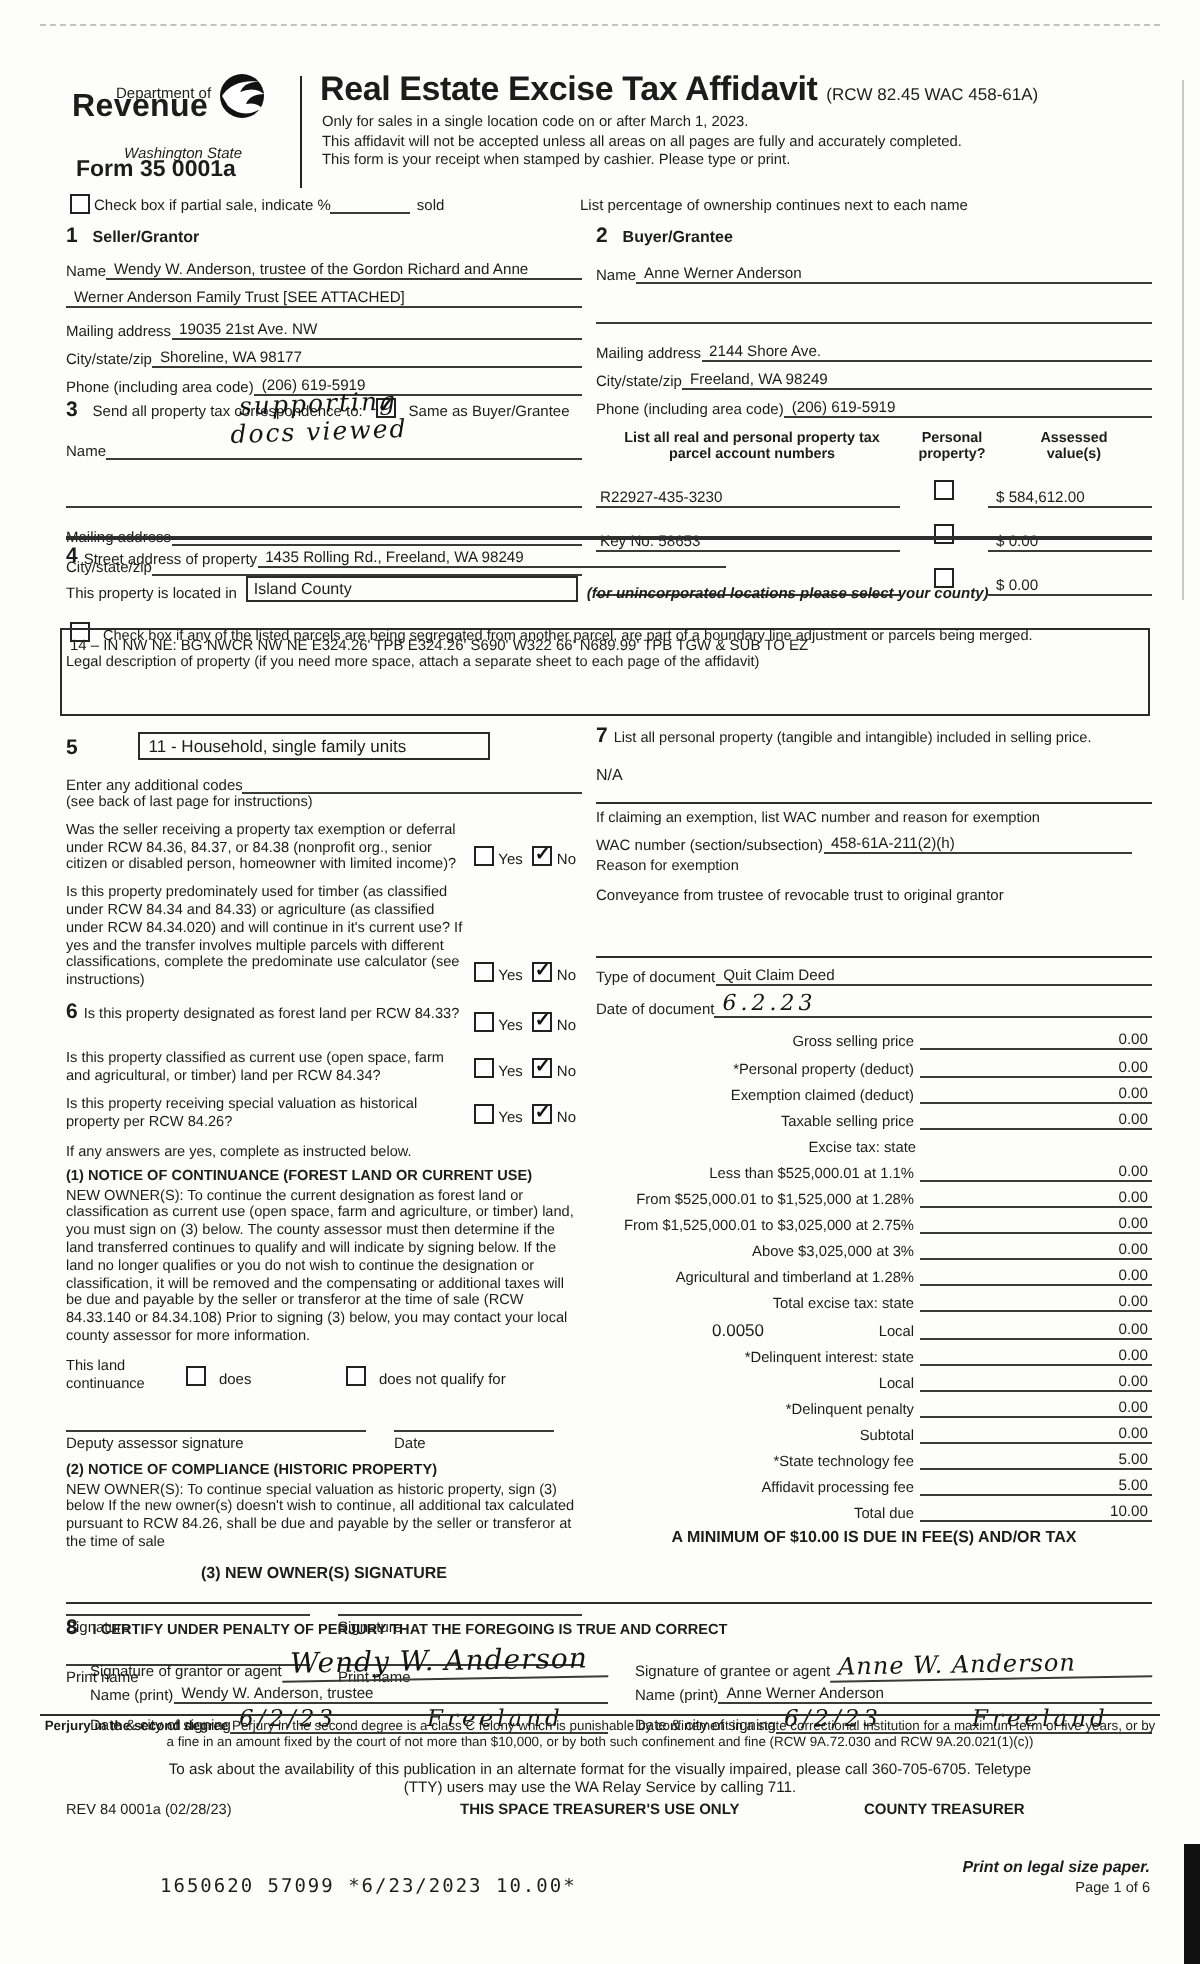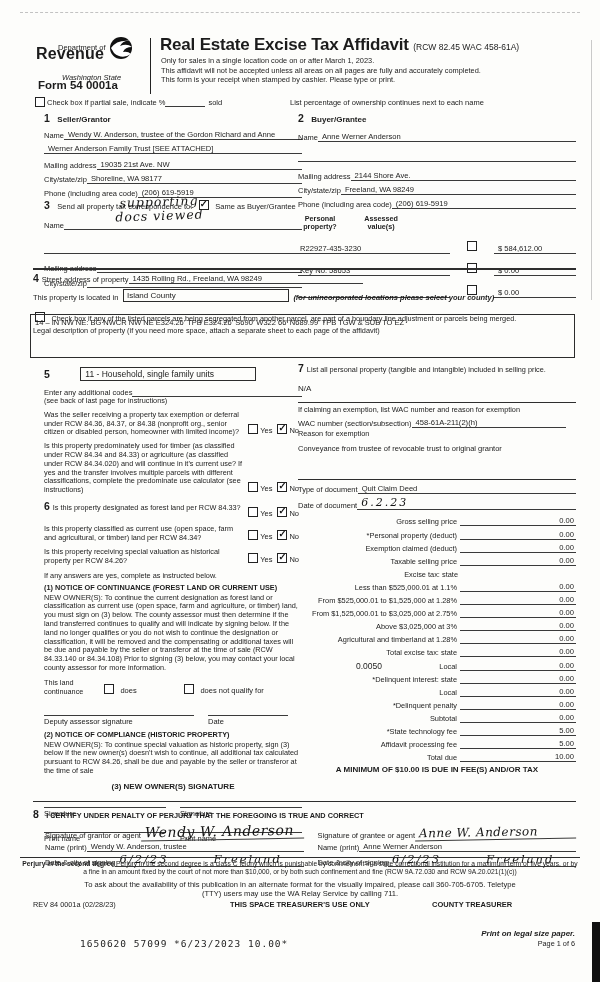--- a/index.html
+++ b/index.html
@@ -34,21 +34,21 @@
   .lbl{font-size:7.5px;white-space:nowrap;}
   .ul-field{flex:1;border-bottom:1px solid #3a3a3a;padding:0 0 0 4px;font-size:7.6px;white-space:nowrap;min-height:9px;}
   .ul-full{border-bottom:1px solid #3a3a3a;font-size:7.6px;padding-left:4px;min-height:9px;}
   
   .cb{display:inline-block;width:8px;height:8px;border:1px solid #222;vertical-align:-1px;
       position:relative;background:#fff;margin:0 2px;}
   .cb .mark{position:absolute;left:0px;top:-3px;font-size:9.5px;font-weight:bold;color:#111;}
   .cbl{font-size:7.5px;margin-right:3px;}
   .ynpair{white-space:nowrap;}
   
-  .colL{left:44px;width:258px;}
+  .colL{left:33px;width:258px;}
   .colR{left:298px;width:278px;}
   
   .ptable-head{display:flex;font-size:7.2px;font-weight:bold;text-align:center;line-height:8.4px;}
   .prow{display:flex;align-items:flex-end;margin-top:4px;}
   .pcell1{flex:1;border-bottom:1px solid #3a3a3a;font-size:7.6px;padding-left:2px;min-height:9px;}
   .pcell2{flex:0 0 44px;text-align:center;}
   .pcell3{flex:0 0 78px;border-bottom:1px solid #3a3a3a;font-size:7.6px;padding-left:4px;min-height:9px;}
   
   .legalbox{border:1px solid #2c2c2c;}
   
@@ -100,21 +100,21 @@
   </div>
   <div class="abs logo-swirl" style="left:108px;top:36px;">
     <svg width="26" height="24" viewBox="0 0 26 24">
       <circle cx="13" cy="12" r="11" fill="#111"></circle>
       <path d="M3 12 q6 -9 20 -7 q-8 -1 -11 5 q7 -3 12 1 q-7 0 -9 5 q5 -1 8 2 q-9 6 -17 -1 z" fill="#fff"></path>
     </svg>
   </div>
   <div class="abs" style="left:62px;top:66px;">
     <span class="wastate">Washington State</span>
   </div>
-  <div class="abs formno" style="left:38px;top:79px;">Form 54 0001a</div>
+  <div class="abs formno" style="left:38px;top:79px;">Form 35 0001a</div>
 
   <div class="abs vdiv" style="left:150px;top:38px;height:56px;"></div>
 
   <div class="abs" style="left:160px;top:35px;width:430px;">
     <span class="title">Real Estate Excise Tax Affidavit</span>
     <span class="title-suffix">(RCW 82.45 WAC 458-61A)</span>
   </div>
   <div class="abs hnote" style="left:161px;top:56px;width:430px;">
     <div>Only for sales in a single location code on or after March 1, 2023.</div>
     <div>This affidavit will not be accepted unless all areas on all pages are fully and accurately completed.</div>
@@ -201,20 +201,24 @@
     <div class="row" style="margin-top:4px;">
       <span class="lbl">City/state/zip</span>
       <span class="ul-field">Freeland, WA  98249</span>
     </div>
     <div class="row" style="margin-top:4px;">
       <span class="lbl">Phone (including area code)</span>
       <span class="ul-field">(206) 619-5919</span>
     </div>
 
     <div class="ptable-head" style="margin-top:6px;">
+      <div style="flex:1;">
+        <div>List all real and personal property tax</div>
+        <div>parcel account numbers</div>
+      </div>
       <div style="flex:0 0 44px;">
         <div>Personal</div>
         <div>property?</div>
       </div>
       <div style="flex:0 0 78px;">
         <div>Assessed</div>
         <div>value(s)</div>
       </div>
     </div>
     <div class="prow">

